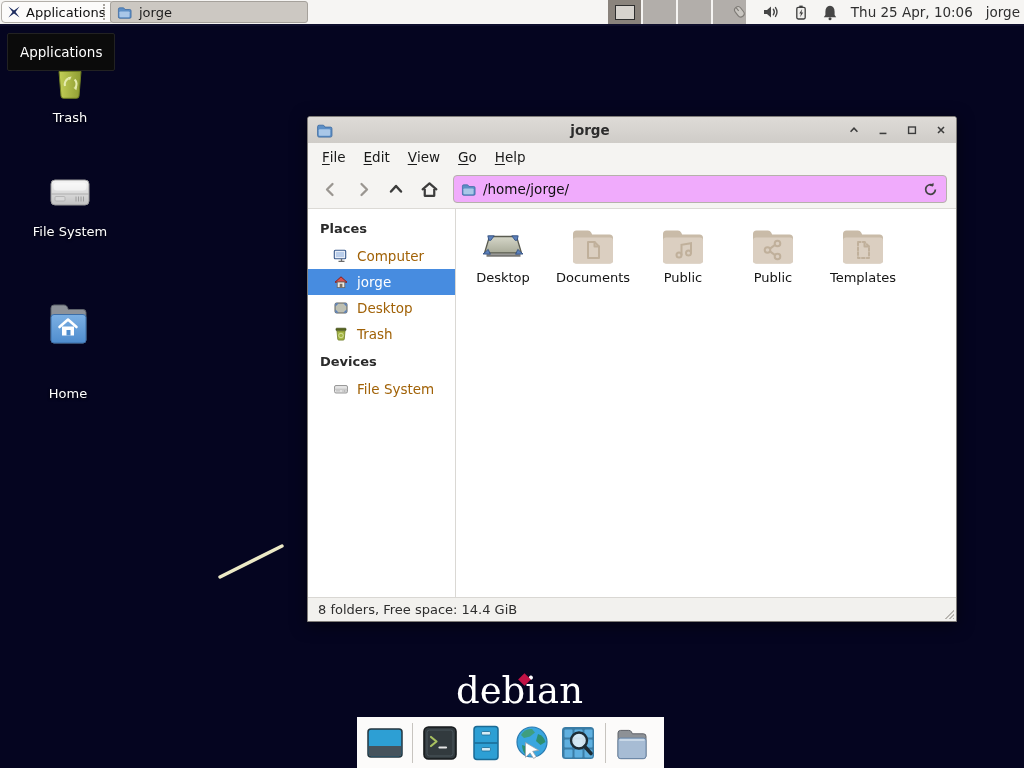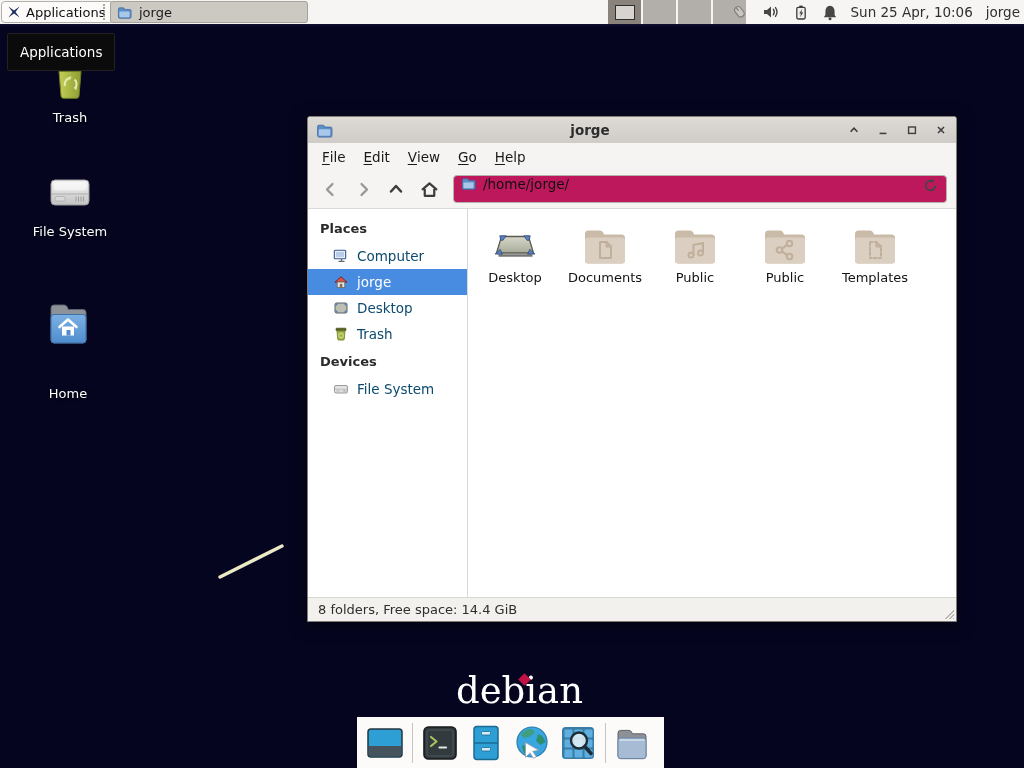--- a/index.html
+++ b/index.html
@@ -53,28 +53,28 @@
               display:flex; align-items:center; padding:0 8px; flex-shrink:0; }
   .title { flex:1; text-align:center; font-weight:bold; font-size:13.5px; color:#2c2c2c; }
   .wctrls { display:flex; align-items:center; gap:15px; }
   .wbtn { width:14px; height:14px; display:grid; place-items:center; }
   .menubar { height:27px; background:#f5f4f2; display:flex; align-items:center; padding:0 5px; flex-shrink:0; }
   .mitem { padding:0 9px; font-size:13.5px; color:#191919; height:100%; display:flex; align-items:center; }
   .mn { text-decoration:underline; text-underline-offset:2px; }
   .toolbar { height:39px; background:#f5f4f2; border-bottom:1px solid #dcdad6;
              display:flex; align-items:center; padding:0 9px; gap:7px; flex-shrink:0; }
   .navbtn { width:26px; height:26px; display:grid; place-items:center; }
-  .pathbar { flex:1; height:28px; background:#be185d; border:1px solid #b5b1ab; border-radius:4px;
-             display:flex; align-items:flex-start; gap:7px; padding:0 7px; margin-left:4px; }
+  .pathbar { flex:1; height:28px; background:#f0abfc; border:1px solid #b5b1ab; border-radius:4px;
+             display:flex; align-items:center; gap:7px; padding:0 7px; margin-left:4px; }
   .pathtext { flex:1; font-size:13.5px; color:#0f0f0f; }
   .wbody { flex:1; display:flex; background:#fff; overflow:hidden; }
-  .sidebar { width:160px; border-right:1px solid #dad8d4; padding-top:8px; flex-shrink:0; background:#fff; }
+  .sidebar { width:148px; border-right:1px solid #dad8d4; padding-top:8px; flex-shrink:0; background:#fff; }
   .shead { padding:4px 12px 7px; font-weight:bold; font-size:13px; color:#2b2b2b; }
   .srow { height:26px; display:flex; align-items:center; gap:8px; padding-left:25px;
-          font-size:13.5px; color:#0c4a6e; }
+          font-size:13.5px; color:#a16207; }
   .srow.sel { background:#478ce0; color:#fff; }
   .files { flex:1; padding:12px 0 0 2px; display:flex; flex-wrap:wrap; align-content:flex-start; }
   .fcell { width:90px; height:96px; display:flex; flex-direction:column; align-items:center; }
   .fcell svg { margin-top:3px; }
   .flabel { margin-top:4px; font-size:13px; color:#141414; }
   .statusbar { height:24px; background:#f2f1ee; border-top:1px solid #d9d7d3; display:flex;
                align-items:center; padding:0 10px; font-size:13px; color:#2e2e2e;
                position:relative; flex-shrink:0; }
   .grip { position:absolute; right:2px; bottom:2px; width:12px; height:12px;
           background:
@@ -419,21 +419,21 @@
         </svg>
       <svg width="16" height="17" viewBox="0 0 16 17">
         <rect x="6.3" y="1.6" width="3.4" height="2" fill="#3d3d3d"></rect>
         <rect x="3.8" y="3.4" width="8.4" height="11.6" rx="1.4" fill="#efeeec" stroke="#3d3d3d" stroke-width="1.3"></rect>
         <path d="M9.2 5 6.3 9.4 H8 L7.1 13.2 10.2 8.5 H8.4 Z" fill="#3d3d3d"></path>
         </svg>
       <svg width="16" height="17" viewBox="0 0 16 17">
         <path d="M8 1.8 q4.6.5 4.6 6 v3.2 l1.6 2.2 H1.8 L3.4 11 V7.8 q0-5.5 4.6-6 Z" fill="#464646"></path>
         <circle cx="8" cy="14.8" r="1.5" fill="#464646"></circle>
         </svg>
-      <span>Sun 25 Apr, 10:06</span>
+      <span>Thu 25 Apr, 10:06</span>
       <span>jorge</span>
     </div>
   </div>
 
   <div class="tooltip">
     <span>Applications</span>
   </div>
 
   <div class="dock">
     <div class="ditem">

